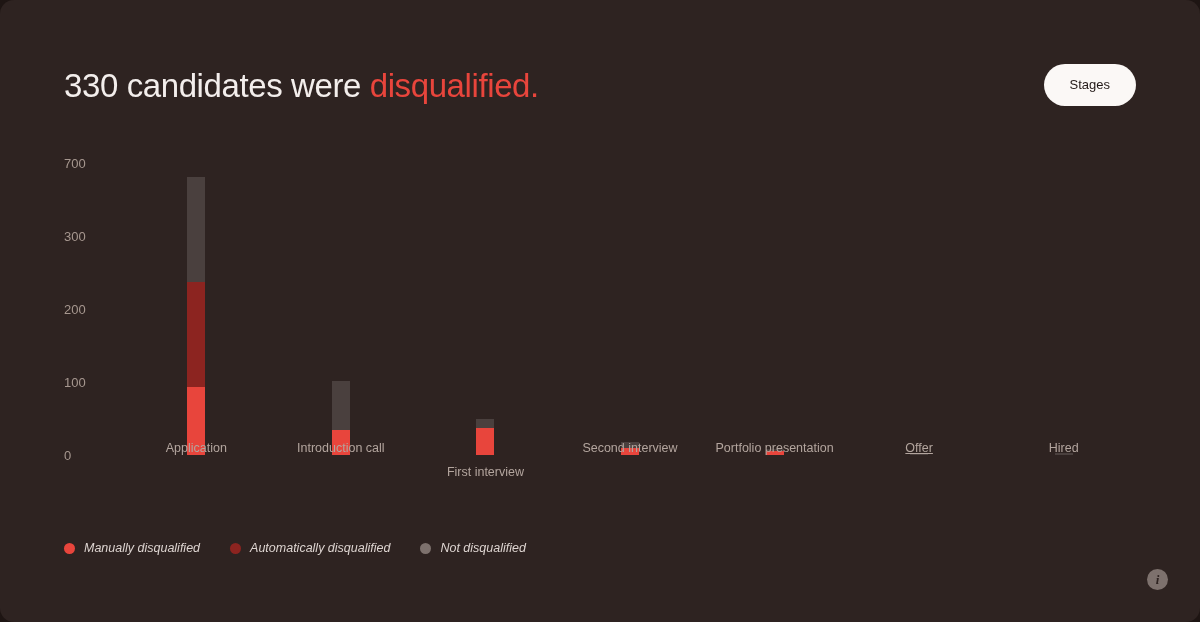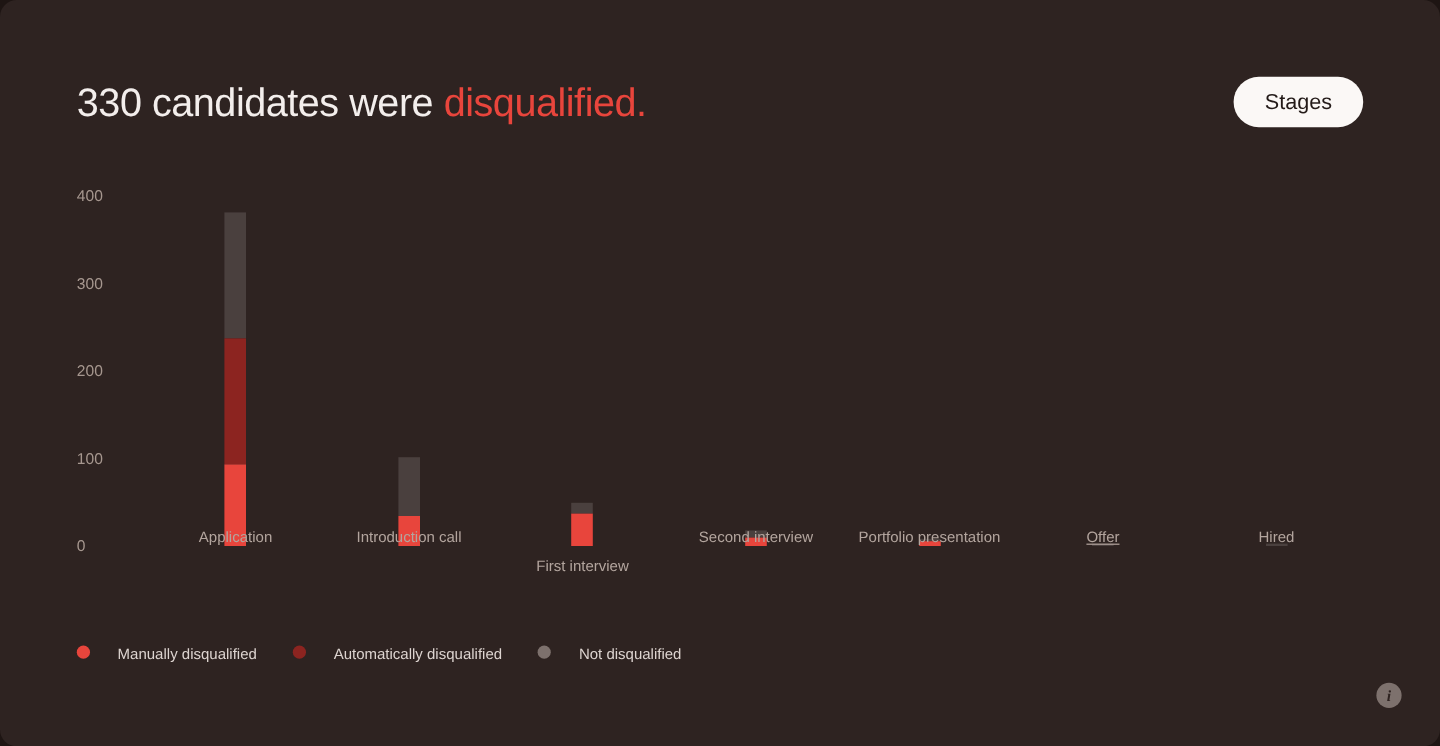--- a/index.html
+++ b/index.html
@@ -54,21 +54,21 @@
   }
 
   .toggle-btn {
     height: 42px;
     padding: 0 26px;
     border: none;
     border-radius: 21px;
     background: transparent;
     color: #e6dedb;
     font-family: "Liberation Sans", sans-serif;
-    font-size: 18px;
+    font-size: 13px;
     line-height: 42px;
     cursor: pointer;
     white-space: nowrap;
   }
   .toggle-btn.active {
     background: #fbf8f6;
     color: #231a18;
   }
 
   
@@ -137,24 +137,25 @@
     position: absolute;
     left: 64px;
     top: 538px;
     display: flex;
     align-items: center;
     gap: 30px;
     height: 20px;
   }
   .legend-item {
     display: flex;
-    align-items: flex-start;
-    gap: 23px;
+    align-items: center;
+    gap: 9px;
     height: 20px;
     cursor: pointer;
+    font-style: italic;
   }
   .legend-dot {
     width: 11px;
     height: 11px;
     border-radius: 50%;
     flex: 0 0 11px;
   }
   .legend-label {
     font-size: 12.5px;
     color: #ddd4d0;
@@ -194,21 +195,21 @@
     </h1>
 
     <div id="view-toggle">
       <button class="toggle-btn active">Stages</button>
     </div>
 
   </div>
 
   <div id="chart">
     <div id="y-axis">
-        <div class="y-tick" style="top: 23px;">400</div>
+        <div class="y-tick" style="top: 23px;">700</div>
         <div class="y-tick" style="top: 96px;">300</div>
         <div class="y-tick" style="top: 169px;">200</div>
         <div class="y-tick" style="top: 242px;">100</div>
         <div class="y-tick" style="top: 315px;">0</div>
       </div>
     <div id="plot">
         <div class="bar-col" style="left: 0px; width: 144.571px;">
           <div class="bar-stack">
             <div class="seg seg-manual" title="Manually disqualified: 93" style="height: 67.89px; background: rgb(232, 69, 60);"></div>
             <div class="seg seg-auto" title="Automatically disqualified: 144" style="height: 105.12px; background: rgb(140, 36, 32);"></div>

